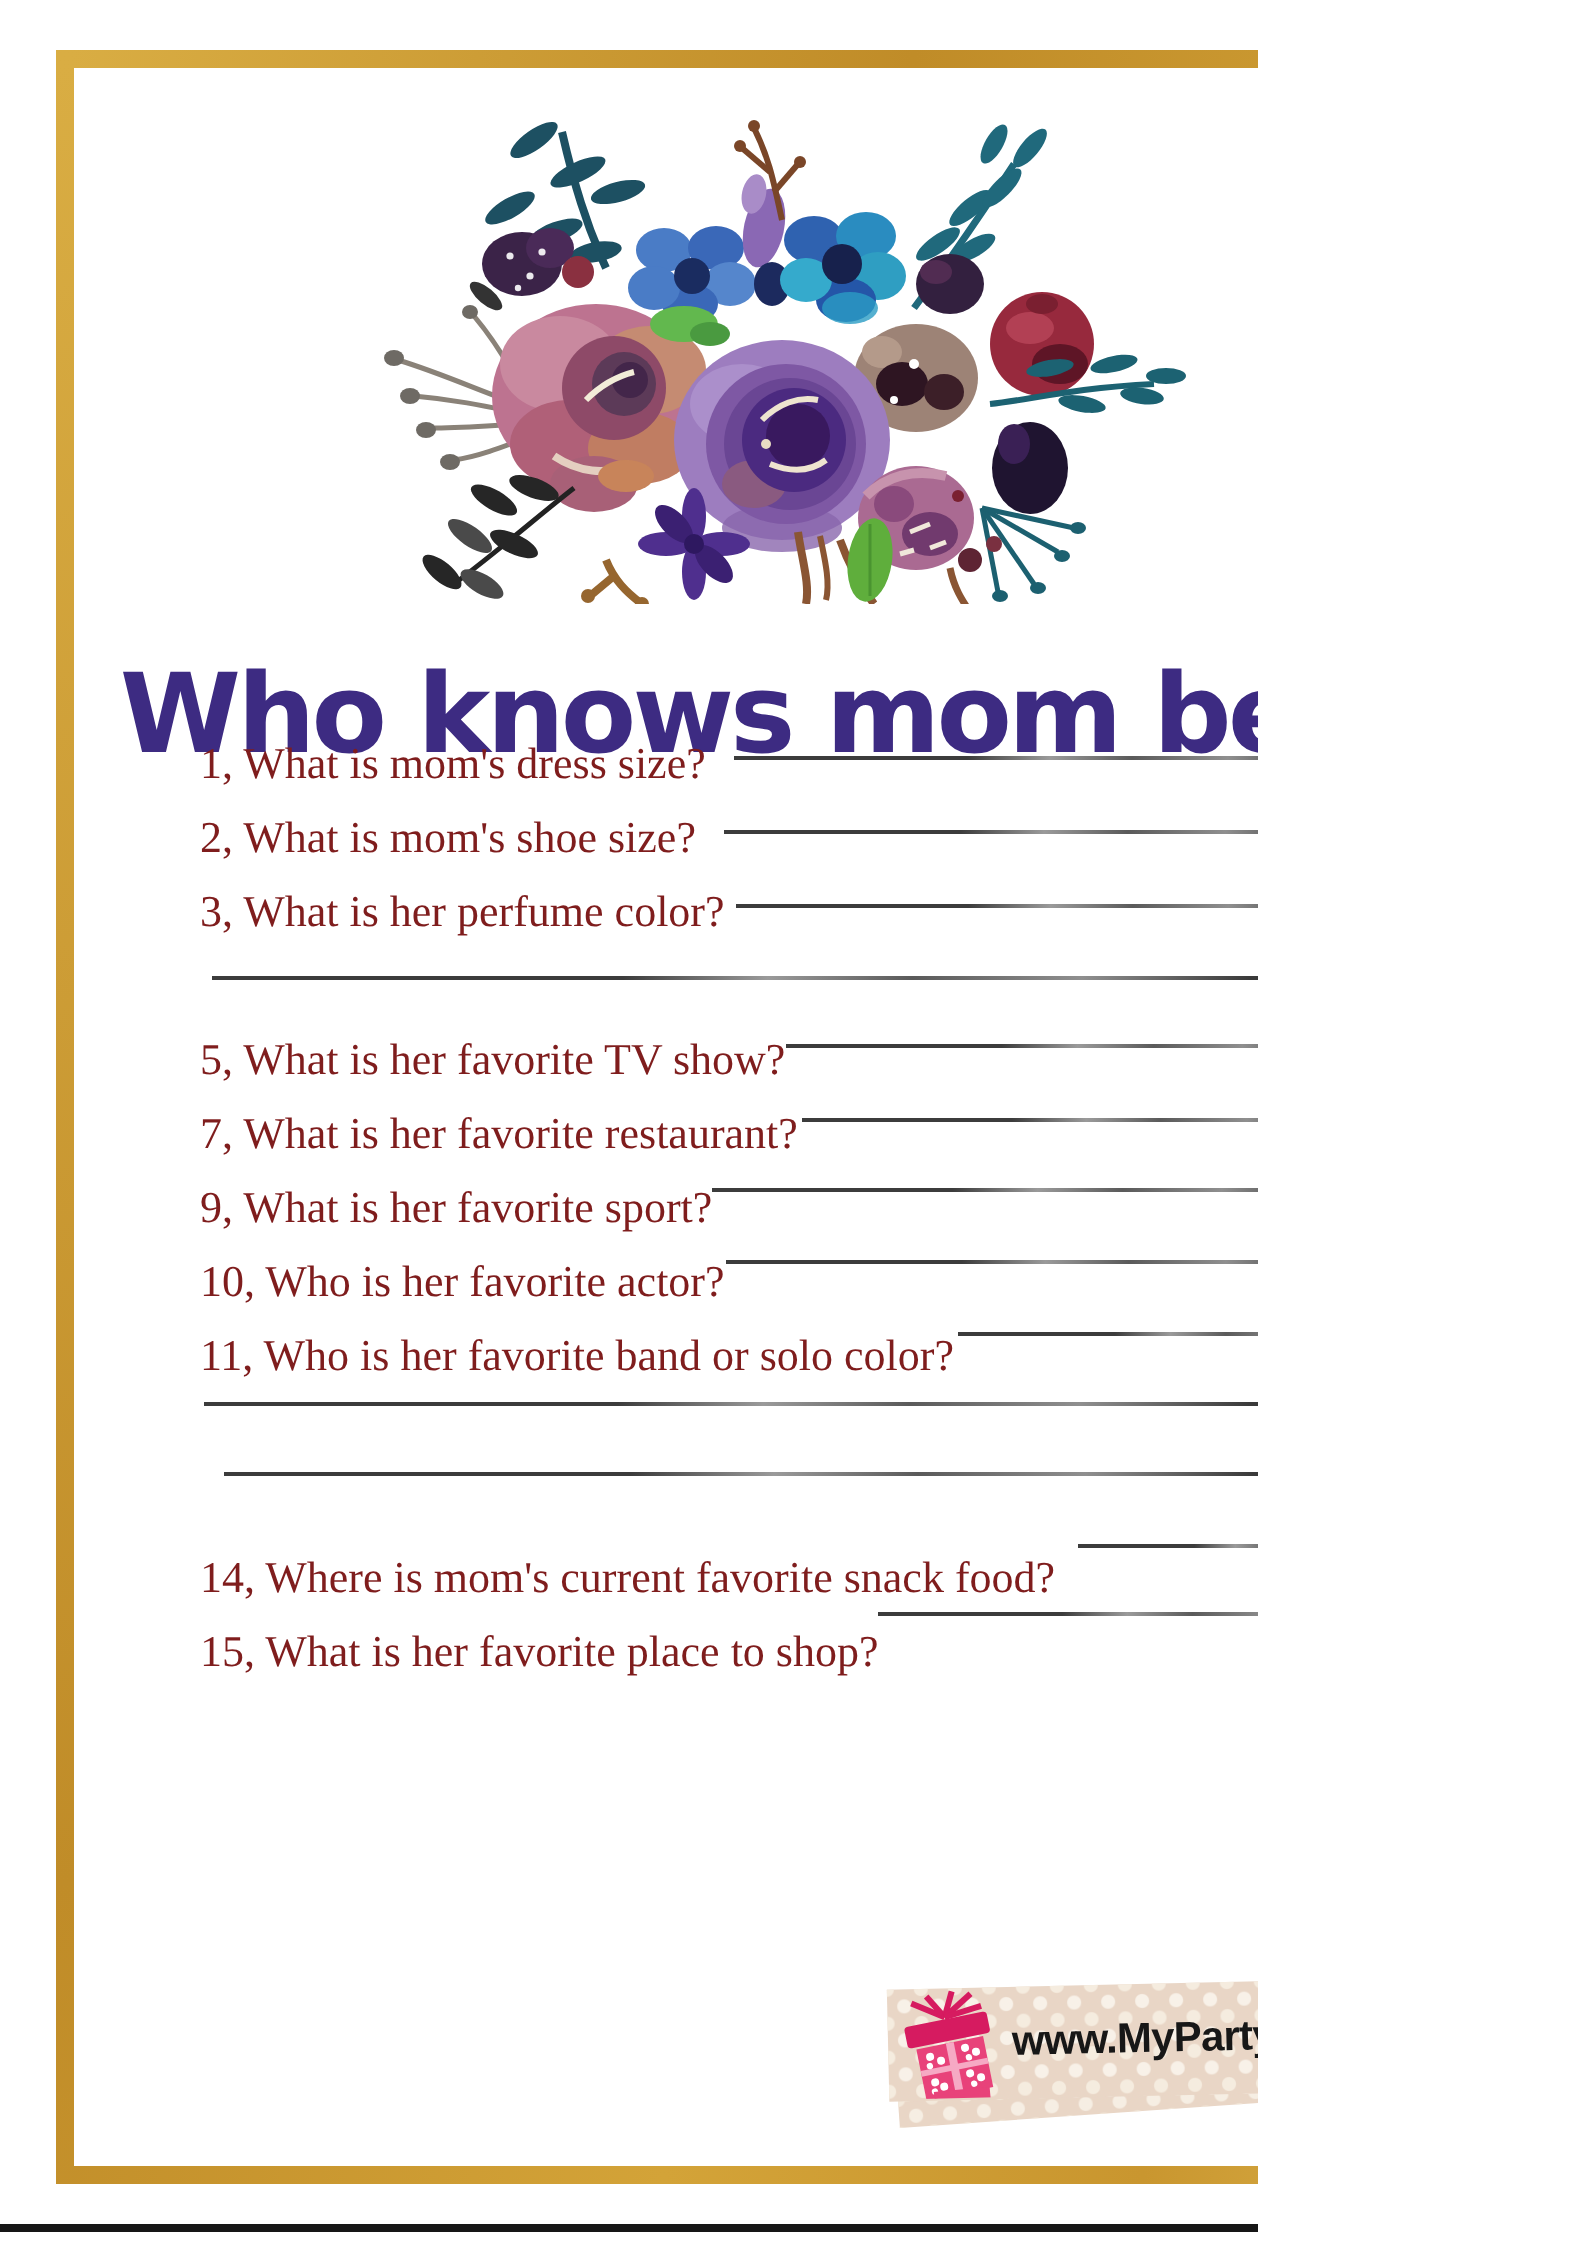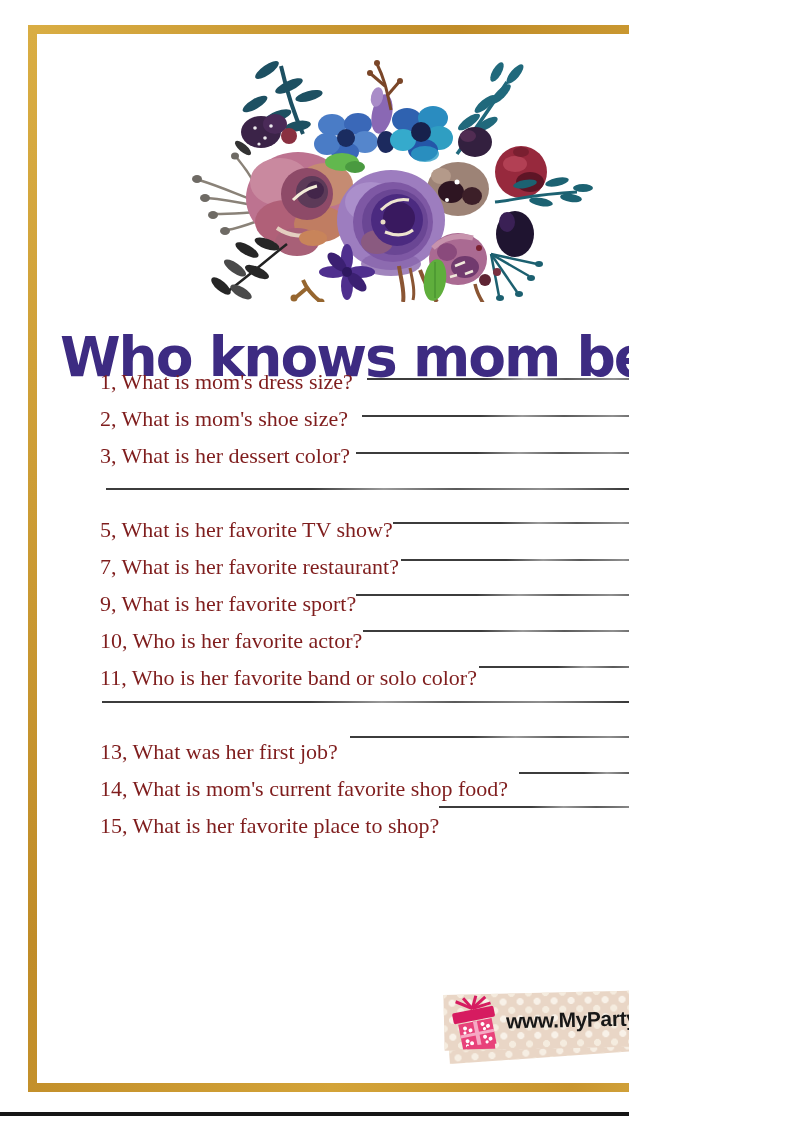--- a/index.html
+++ b/index.html
@@ -319,21 +319,21 @@
   <div class="questions">
     <div class="q-row">
         <span class="q-text">1, What is mom's dress size?</span>
         <span class="ans"></span>
       </div>
     <div class="q-row">
         <span class="q-text">2, What is mom's shoe size?</span>
         <span class="ans"></span>
       </div>
     <div class="q-row">
-        <span class="q-text">3, What is her dessert color?</span>
+        <span class="q-text">3, What is her perfume color?</span>
         <span class="ans"></span>
       </div>
     <div class="q-row">
         <span class="ans"></span>
       </div>
     <div class="q-row">
         <span class="q-text">5, What is her favorite TV show?</span>
         <span class="ans"></span>
       </div>
     <div class="q-row">
@@ -349,25 +349,24 @@
         <span class="ans"></span>
       </div>
     <div class="q-row">
         <span class="q-text">11, Who is her favorite band or solo color?</span>
         <span class="ans"></span>
       </div>
     <div class="q-row">
         <span class="ans"></span>
       </div>
     <div class="q-row">
-        <span class="q-text">13, What was her first job?</span>
-        <span class="ans"></span>
-      </div>
-    <div class="q-row">
-        <span class="q-text">14, What is mom's current favorite shop food?</span>
+        <span class="ans"></span>
+      </div>
+    <div class="q-row">
+        <span class="q-text">14, Where is mom's current favorite snack food?</span>
         <span class="ans"></span>
       </div>
     <div class="q-row">
         <span class="q-text">15, What is her favorite place to shop?</span>
         <span class="ans"></span>
       </div>
   </div>
 
   <div class="wm-band-back"></div>
   <div class="wm-band">

